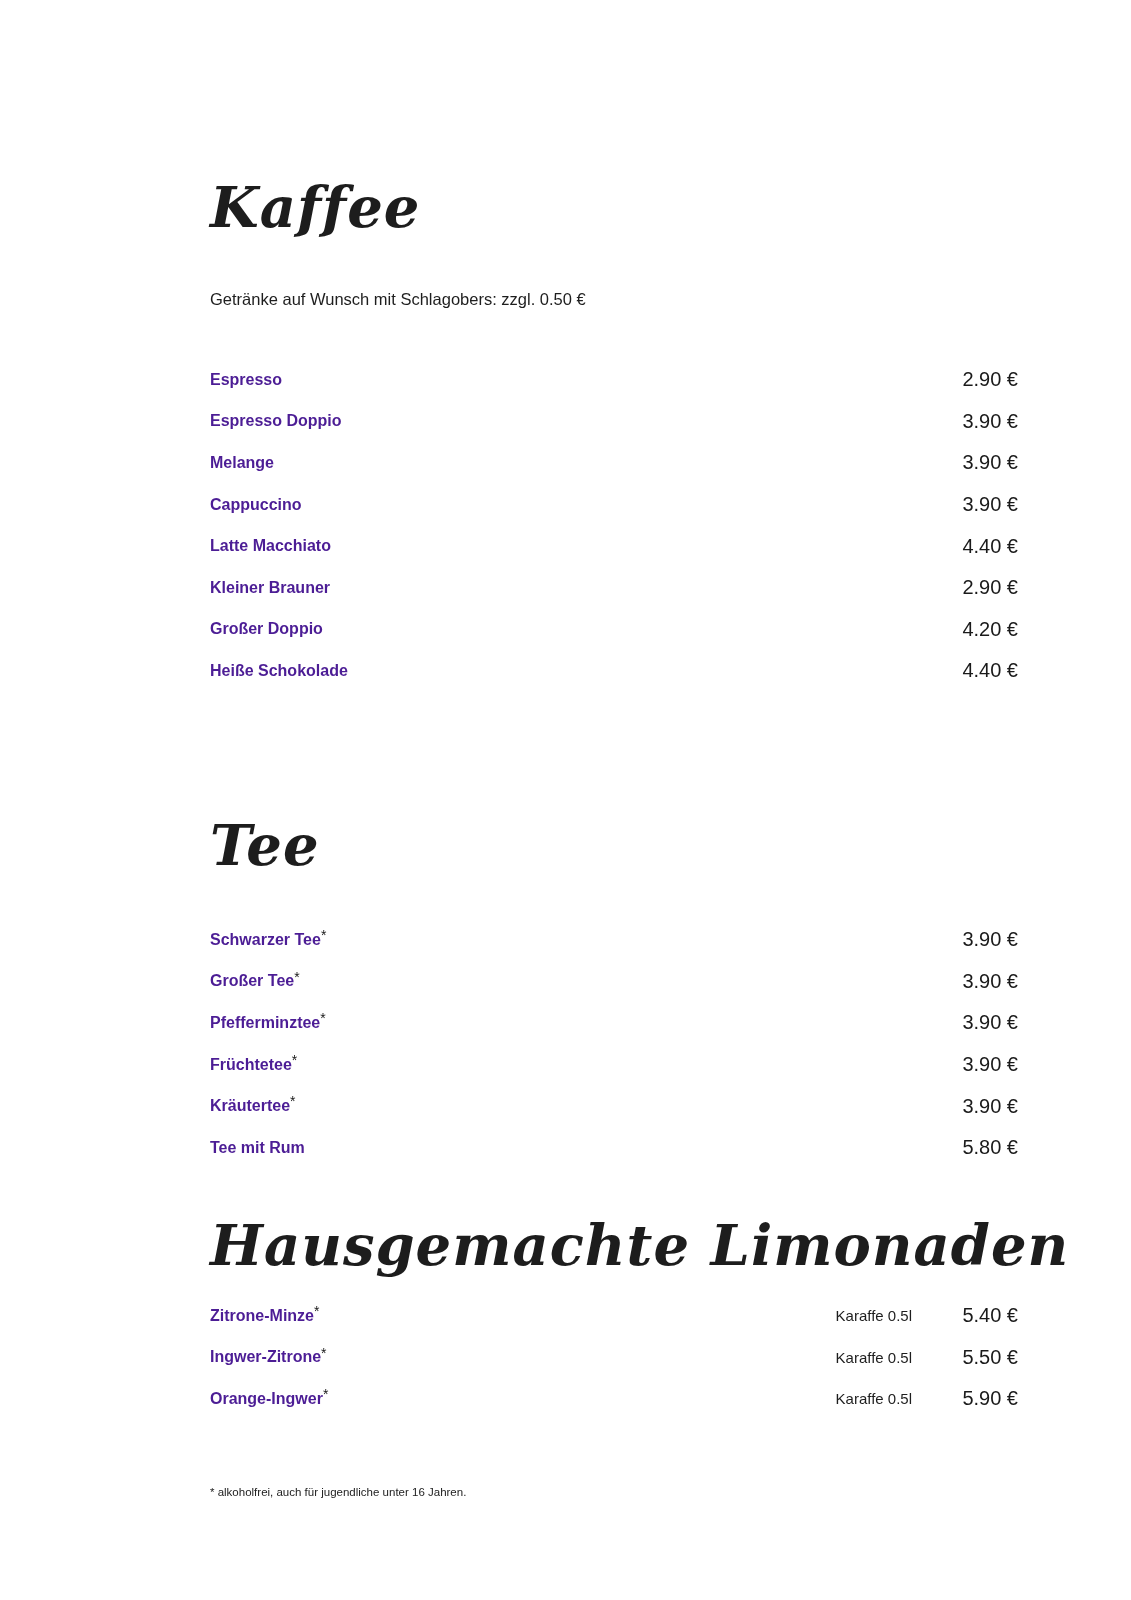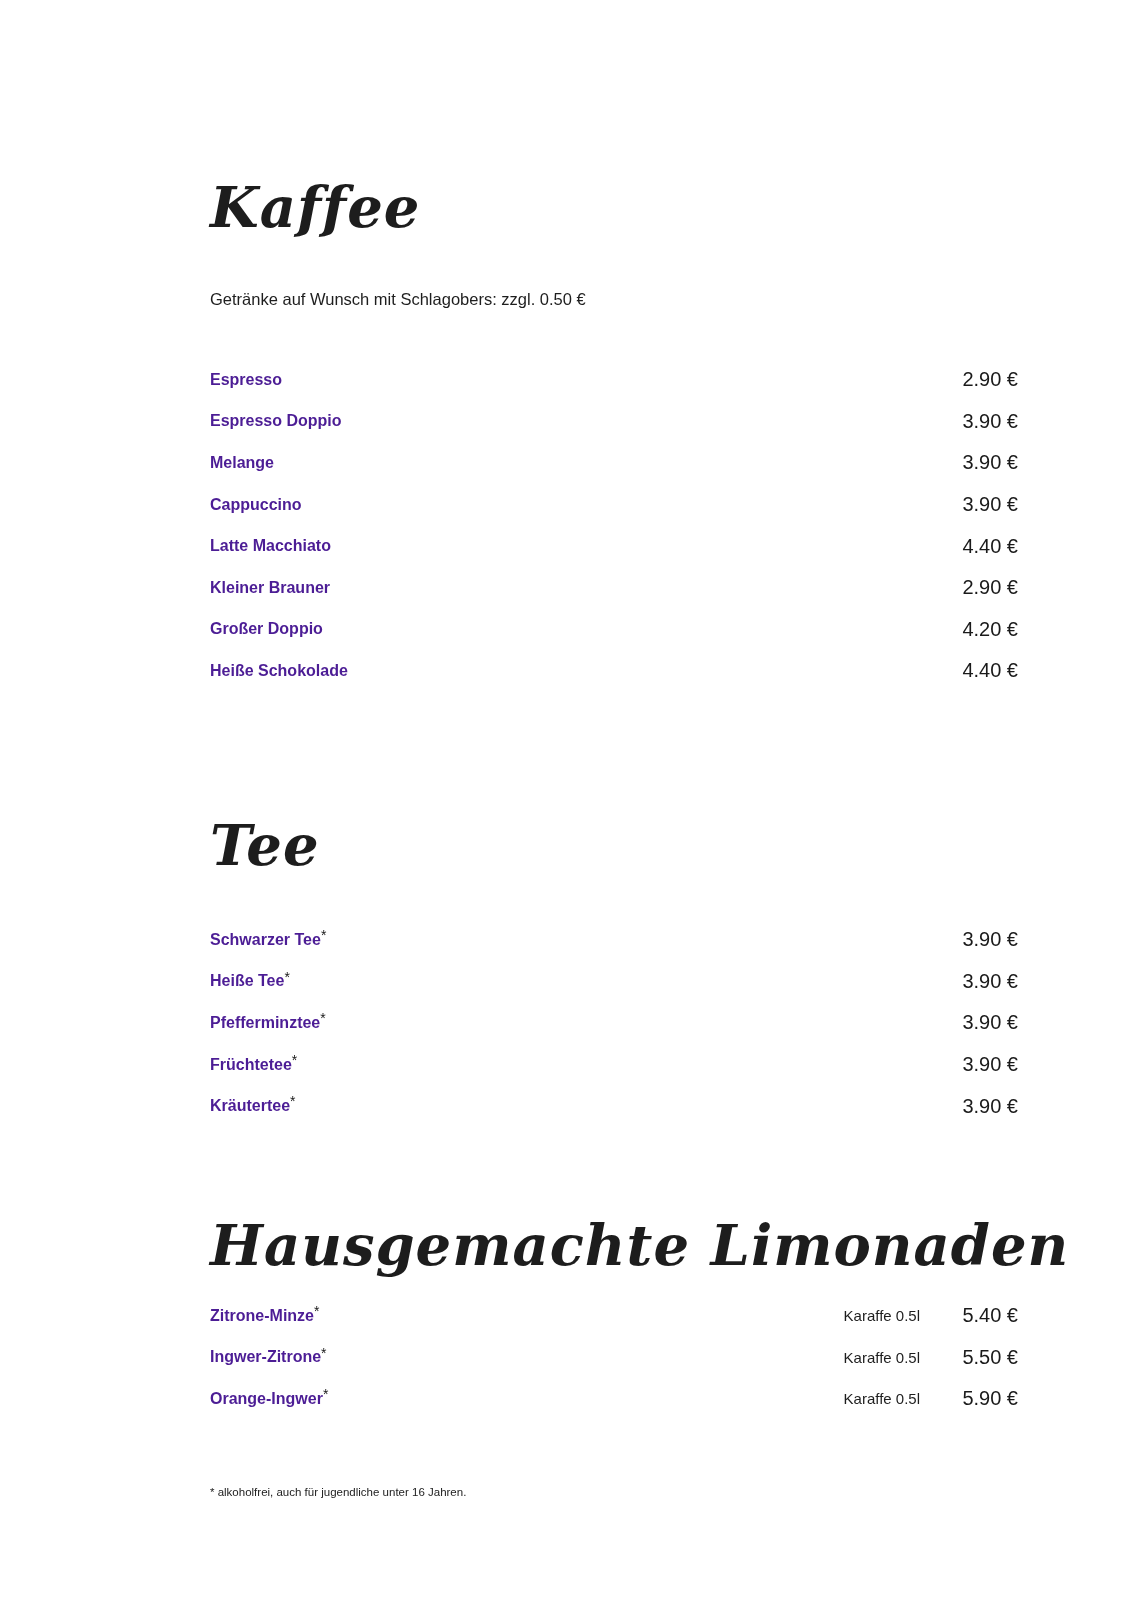--- a/index.html
+++ b/index.html
@@ -73,21 +73,21 @@
     color: #161616;
     align-self: flex-start;
     line-height: 1;
     margin-top: 9px;
   }
   .spacer { flex: 1 1 auto; }
   .size {
     font-size: 15px;
     font-weight: 400;
     color: #1e1e1e;
-    margin-right: 30px;
+    margin-right: 38px;
     white-space: nowrap;
   }
   .price {
     font-size: 20px;
     font-weight: 400;
     color: #1a1a1a;
     width: 68px;
     text-align: right;
     white-space: nowrap;
   }
@@ -177,21 +177,21 @@
       <h1 class="section-title">Tee</h1>
       <div class="item-list">
         <div class="row">
           <span class="item-name">Schwarzer Tee</span>
           <span class="ast">*</span>
           <span class="spacer"></span>
           <span class="size"></span>
           <span class="price">3.90 €</span>
         </div>
         <div class="row">
-          <span class="item-name">Heiße Tee</span>
+          <span class="item-name">Großer Tee</span>
           <span class="ast">*</span>
           <span class="spacer"></span>
           <span class="size"></span>
           <span class="price">3.90 €</span>
         </div>
         <div class="row">
           <span class="item-name">Pfefferminztee</span>
           <span class="ast">*</span>
           <span class="spacer"></span>
           <span class="size"></span>
@@ -203,20 +203,27 @@
           <span class="spacer"></span>
           <span class="size"></span>
           <span class="price">3.90 €</span>
         </div>
         <div class="row">
           <span class="item-name">Kräutertee</span>
           <span class="ast">*</span>
           <span class="spacer"></span>
           <span class="size"></span>
           <span class="price">3.90 €</span>
+        </div>
+        <div class="row">
+          <span class="item-name">Tee mit Rum</span>
+          <span class="ast"></span>
+          <span class="spacer"></span>
+          <span class="size"></span>
+          <span class="price">5.80 €</span>
         </div>
       </div>
     </section>
     <section class="menu-section section-2">
       <h1 class="section-title">Hausgemachte Limonaden</h1>
       <div class="item-list">
         <div class="row">
           <span class="item-name">Zitrone-Minze</span>
           <span class="ast">*</span>
           <span class="spacer"></span>

